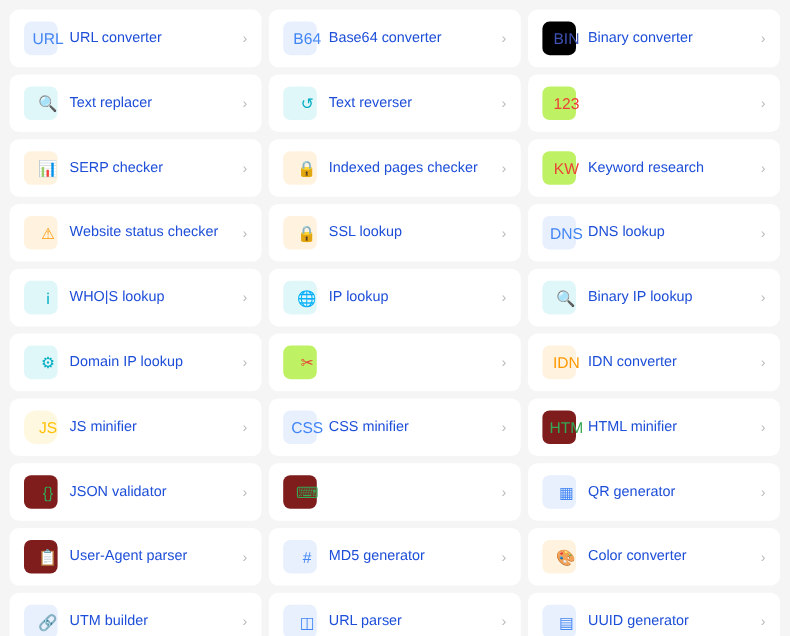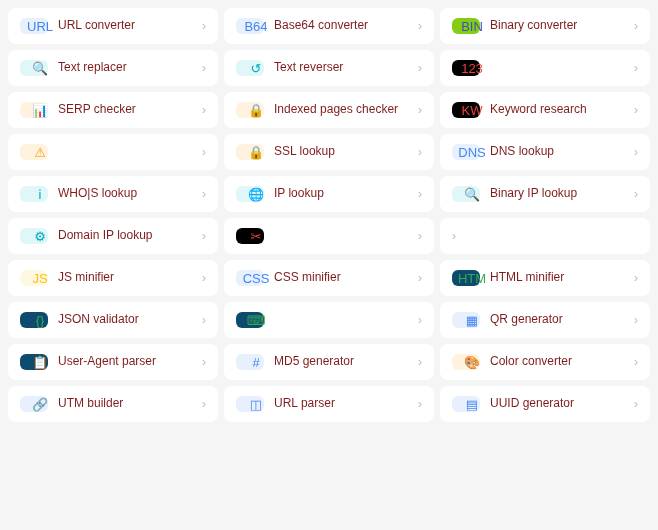--- a/index.html
+++ b/index.html
@@ -24,47 +24,47 @@
       transition: box-shadow 0.15s;
     }
     .card-left {
       display: flex;
       align-items: center;
       gap: 10px;
       flex: 1;
     }
     .icon-wrap {
       width: 28px;
-      height: 16px;
+      height: 28px;
       border-radius: 6px;
       display: flex;
       align-items: center;
       justify-content: center;
       flex-shrink: 0;
       font-size: 13px;
       padding-left: 12px;
     }
     .card-label {
       font-size: 12px;
-      color: #7f1d1d;
+      color: #1d4ed8;
       font-weight: 500;
       line-height: 1.3;
     }
     .chevron {
       color: #bbb;
       font-size: 12px;
       flex-shrink: 0;
     }
     
     .ic-blue { background: #e8f0fe; color: #4285f4; }
     .ic-orange { background: #fff3e0; color: #ff9800; }
-    .ic-red { background: #000000; color: #ea4335; }
-    .ic-green { background: #0c4a6e; color: #34a853; }
+    .ic-red { background: #bef264; color: #ea4335; }
+    .ic-green { background: #7f1d1d; color: #34a853; }
     .ic-teal { background: #e0f7fa; color: #00acc1; }
-    .ic-indigo { background: #84cc16; color: #3f51b5; text-align: center; }
+    .ic-indigo { background: #000000; color: #3f51b5; text-align: center; }
     .ic-amber { background: #fff8e1; color: #ffc107; border-radius: 10px; }
   </style>
 </head>
 <body>
 
 <div class="grid">
     <div class="card">
       <div class="card-left">
         <div class="icon-wrap ic-blue">URL</div>
         <span class="card-label">URL converter</span>
@@ -122,20 +122,21 @@
     <div class="card">
       <div class="card-left">
         <div class="icon-wrap ic-red">KW</div>
         <span class="card-label">Keyword research</span>
       </div>
       <span class="chevron">›</span>
     </div>
     <div class="card">
       <div class="card-left">
         <div class="icon-wrap ic-orange">⚠</div>
+        <span class="card-label">Website status checker</span>
       </div>
       <span class="chevron">›</span>
     </div>
     <div class="card">
       <div class="card-left">
         <div class="icon-wrap ic-orange">🔒</div>
         <span class="card-label">SSL lookup</span>
       </div>
       <span class="chevron">›</span>
     </div>
@@ -174,20 +175,24 @@
       </div>
       <span class="chevron">›</span>
     </div>
     <div class="card">
       <div class="card-left">
         <div class="icon-wrap ic-red">✂</div>
       </div>
       <span class="chevron">›</span>
     </div>
     <div class="card">
+      <div class="card-left">
+        <div class="icon-wrap ic-orange">IDN</div>
+        <span class="card-label">IDN converter</span>
+      </div>
       <span class="chevron">›</span>
     </div>
     <div class="card">
       <div class="card-left">
         <div class="icon-wrap ic-amber">JS</div>
         <span class="card-label">JS minifier</span>
       </div>
       <span class="chevron">›</span>
     </div>
     <div class="card">

